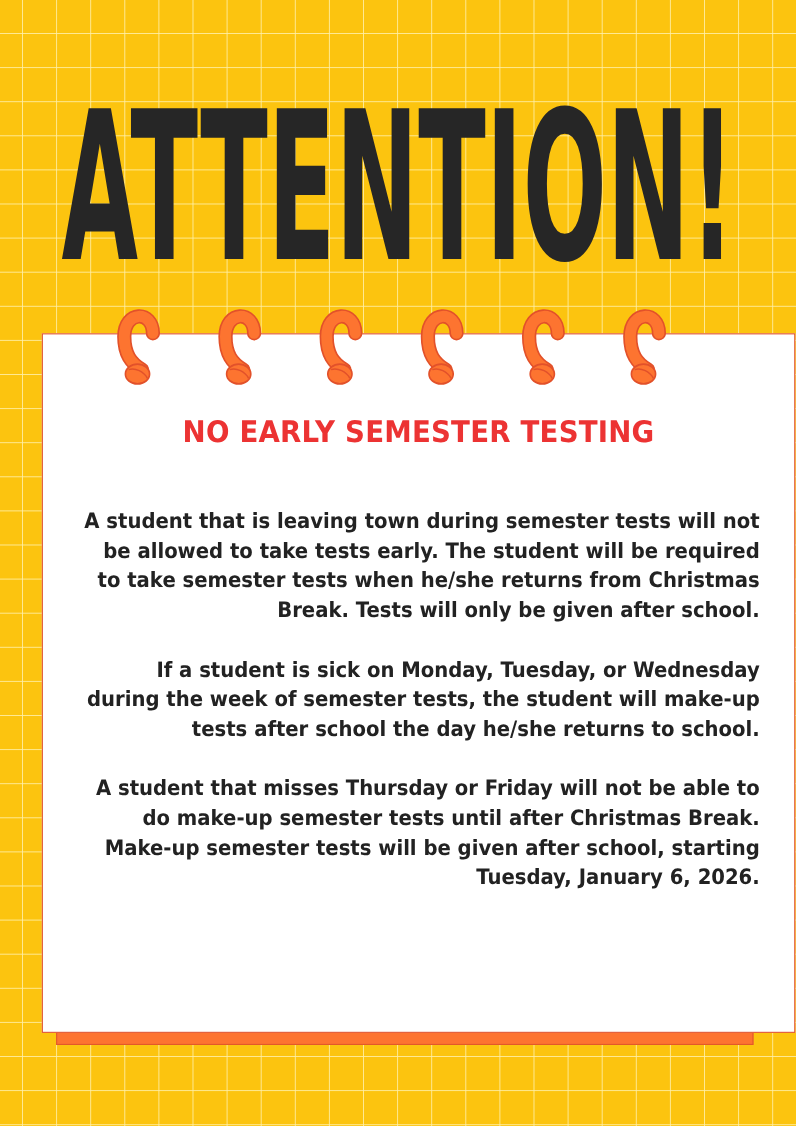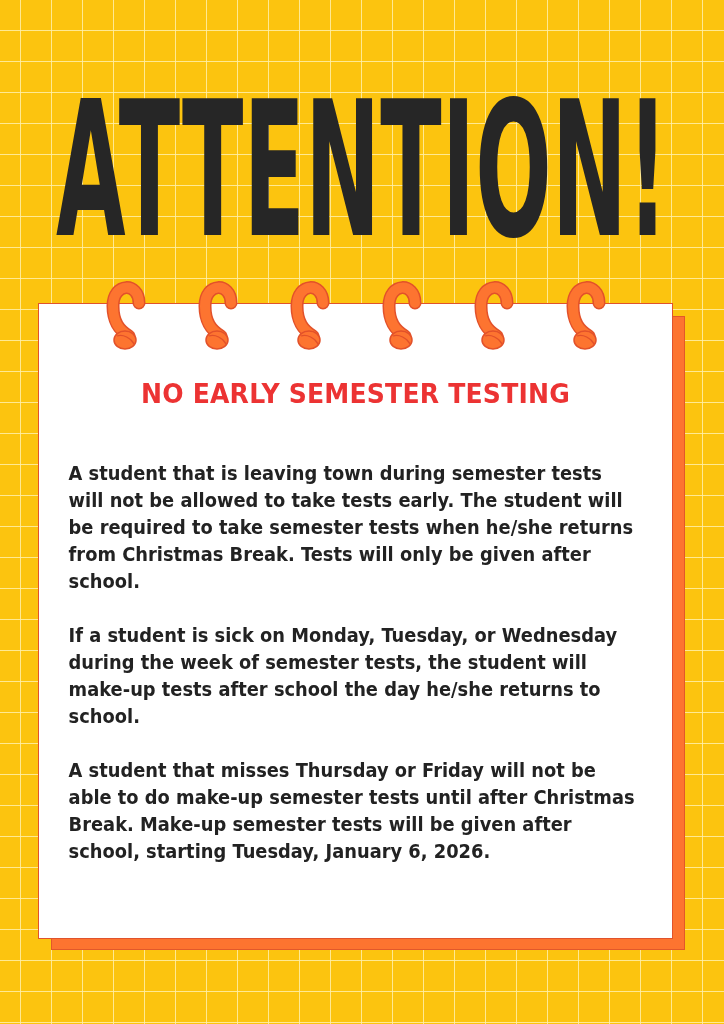--- a/index.html
+++ b/index.html
@@ -16,31 +16,31 @@
   .headline {
     position:absolute; left:52px; top:78px; width:620px; height:170px;
     display:flex; align-items:center; justify-content:center;text-decoration:underline;
   }
   .headline svg { overflow:visible; }
   .shadow {
     position:absolute; left:51px; top:316px; width:634px; height:634px;
     background:#fd7430; border:1px solid #e2582a; box-sizing:border-box;
   }
   .card {
-    position:absolute; left:38px; top:303px; width:635px; height:636px;
+    position:absolute; left:38px; top:303px; width:685px; height:636px;
     background:#ffffff; border:1.5px solid #e0532c; box-sizing:border-box;
   }
   .ring { position:absolute; top:278px; width:44px; height:76px; }
   .card-title {
     position:absolute; left:0; right:0; top:74px; text-align:center;
     color:#ec3333; font-weight:bold; font-size:27px; letter-spacing:0.2px;
     font-family:"DejaVu Sans", sans-serif; transform:scaleX(0.93);
   }
   .body-text {
-    position:absolute; left:8px; right:8px; top:156px; text-align:left;
+    position:absolute; left:8px; right:8px; top:156px; text-align:right;
     color:#222222; font-weight:bold; font-size:19.2px; line-height:27px;
     font-family:"DejaVu Sans", sans-serif;
   }
   .body-text p { margin:0 0 27px 0; transform:scaleX(0.93); }
 </style>
 </head>
 <body>
 
 <div class="headline">
   <svg width="620" height="150" viewBox="0 0 620 150">

